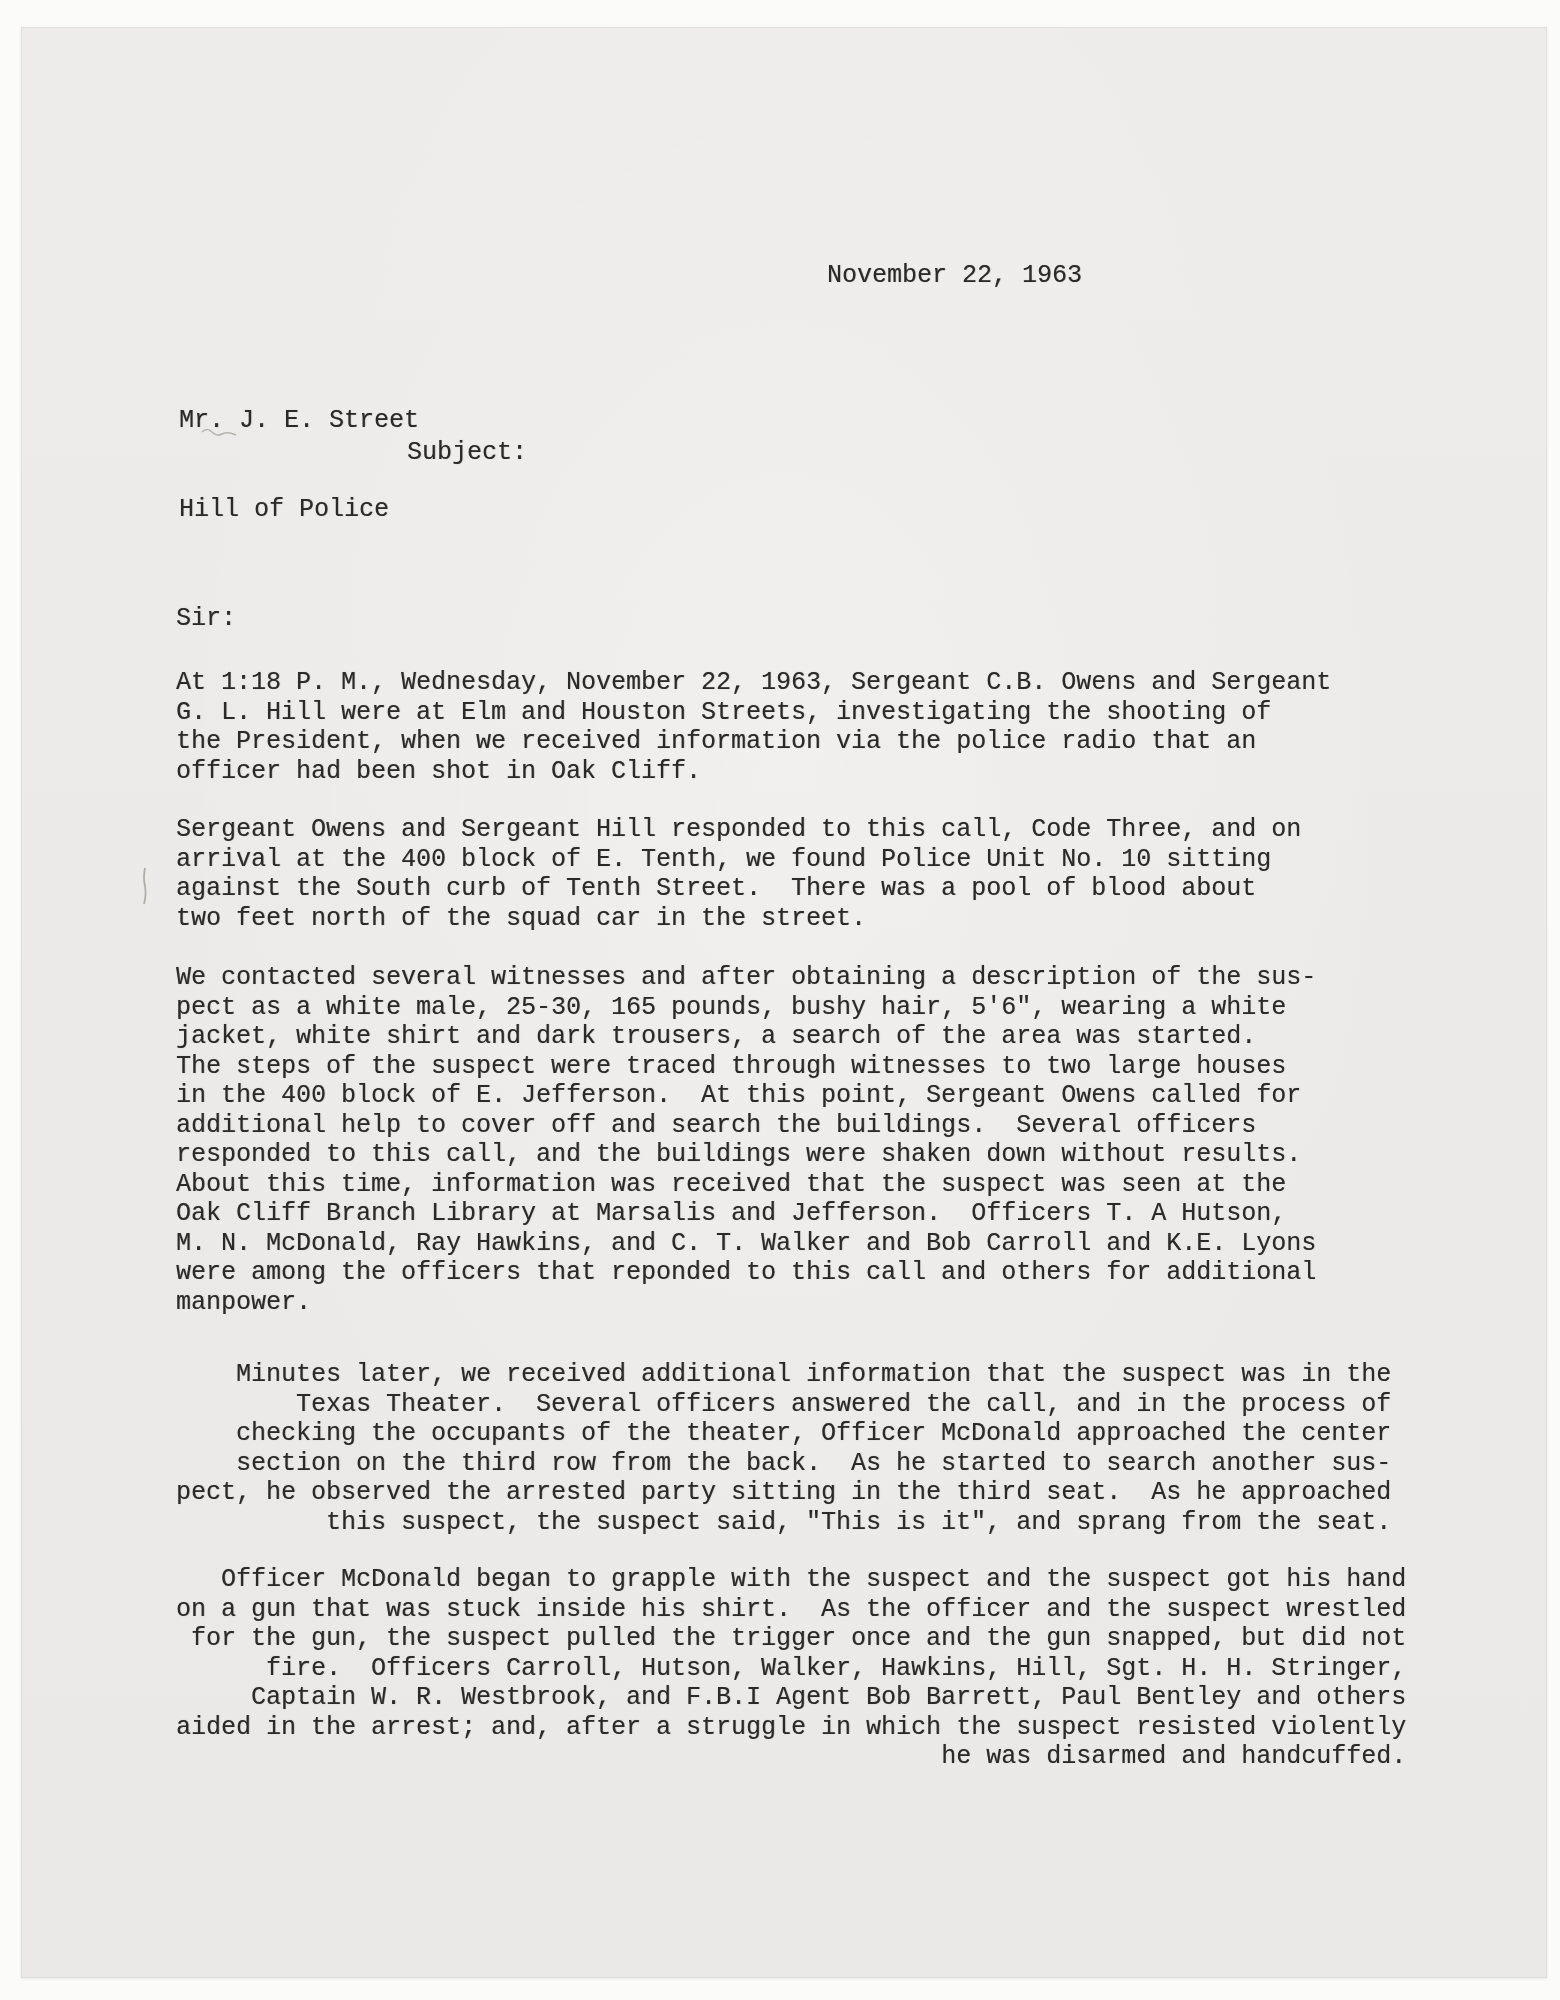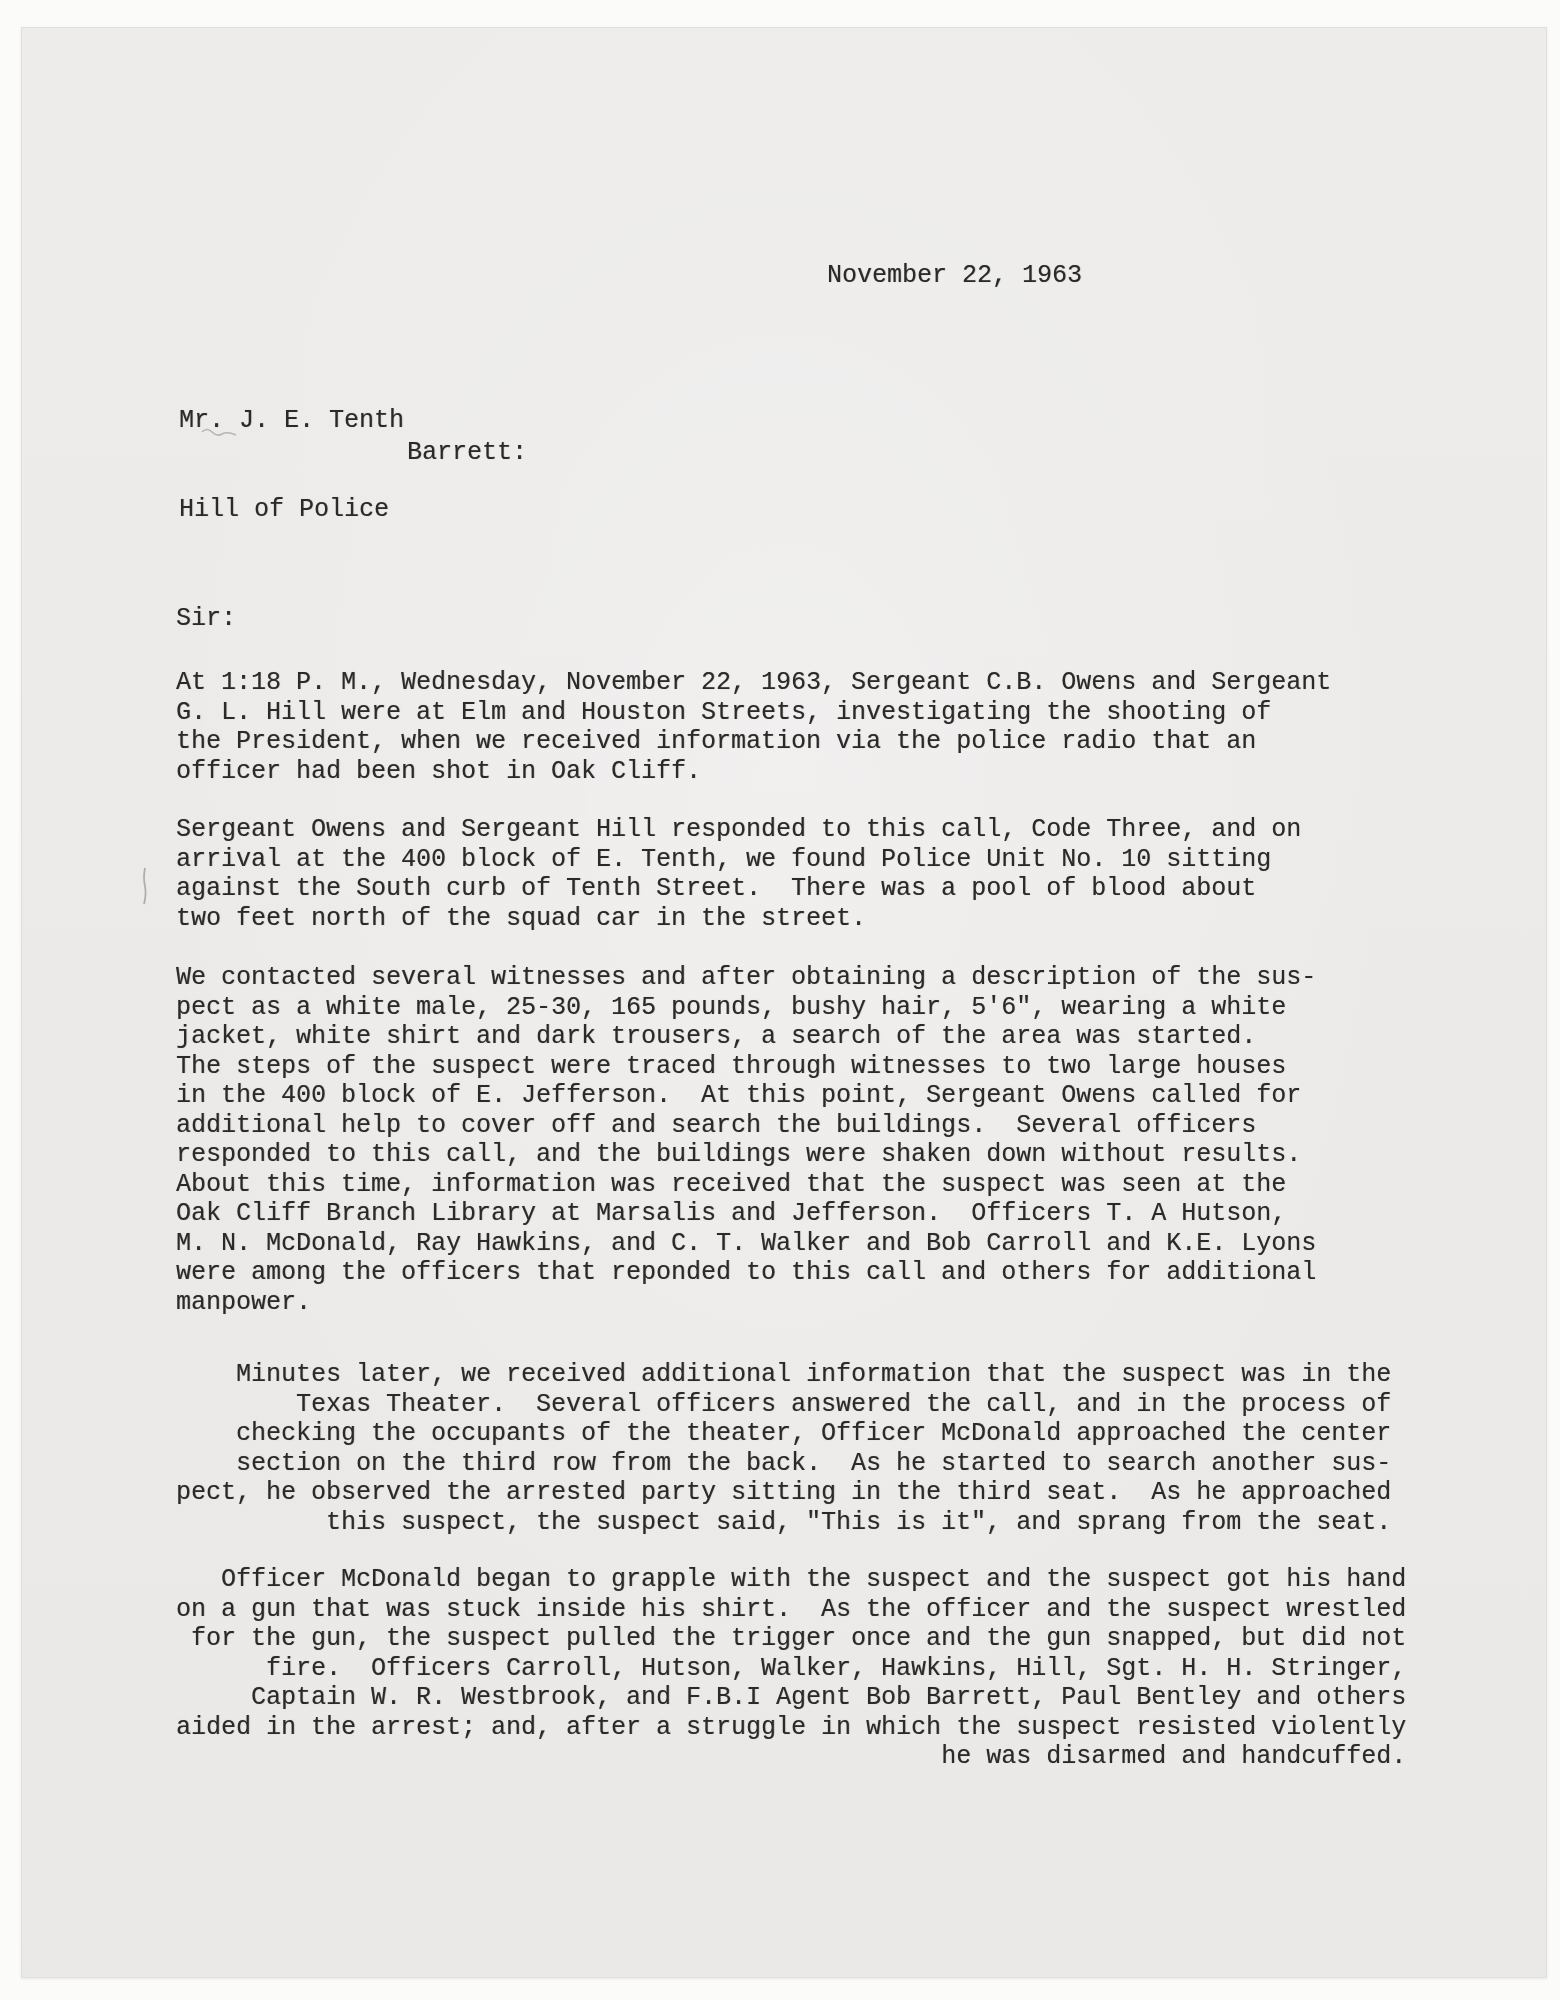--- a/index.html
+++ b/index.html
@@ -63,25 +63,25 @@
 </style>
 </head>
 <body>
 
 <div class="scan">
   <div class="paper">
 
     <div class="tblock date">November 22, 1963</div>
 
     <div class="tblock recipient">
-      <div>Mr. J. E. Tenth</div>
+      <div>Mr. J. E. Street</div>
       <div>Hill of Police</div>
     </div>
 
-    <div class="tblock subject-label">Barrett:</div>
+    <div class="tblock subject-label">Subject:</div>
 
 
     <div class="tblock salutation">Sir:</div>
 
     <div class="tblock para p1">At 1:18 P. M., Wednesday, November 22, 1963, Sergeant C.B. Owens and Sergeant
 G. L. Hill were at Elm and Houston Streets, investigating the shooting of
 the President, when we received information via the police radio that an
 officer had been shot in Oak Cliff.</div>
 
     <div class="tblock para p2">Sergeant Owens and Sergeant Hill responded to this call, Code Three, and on

